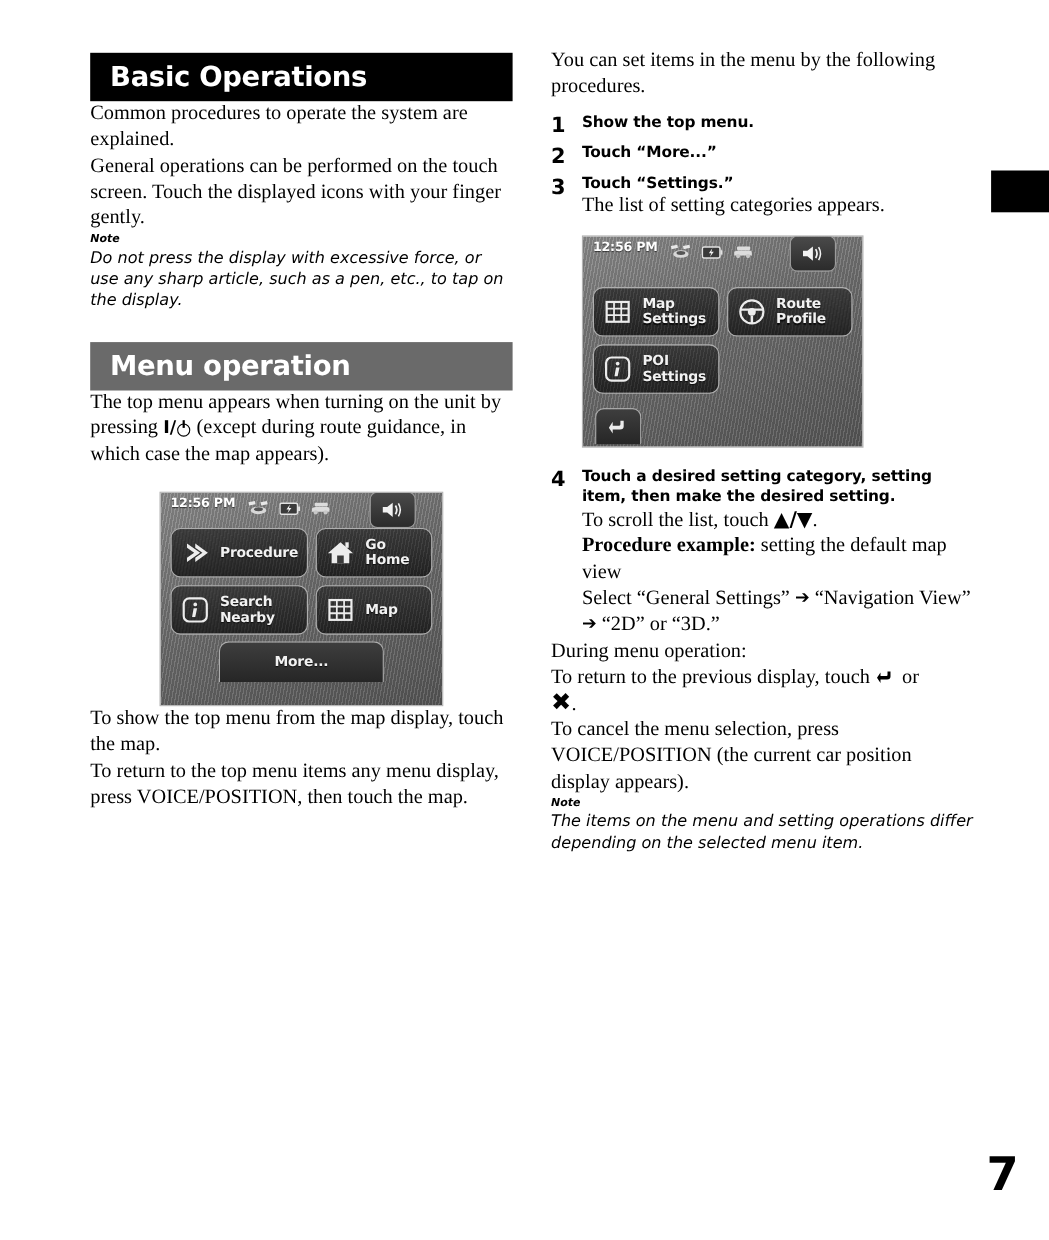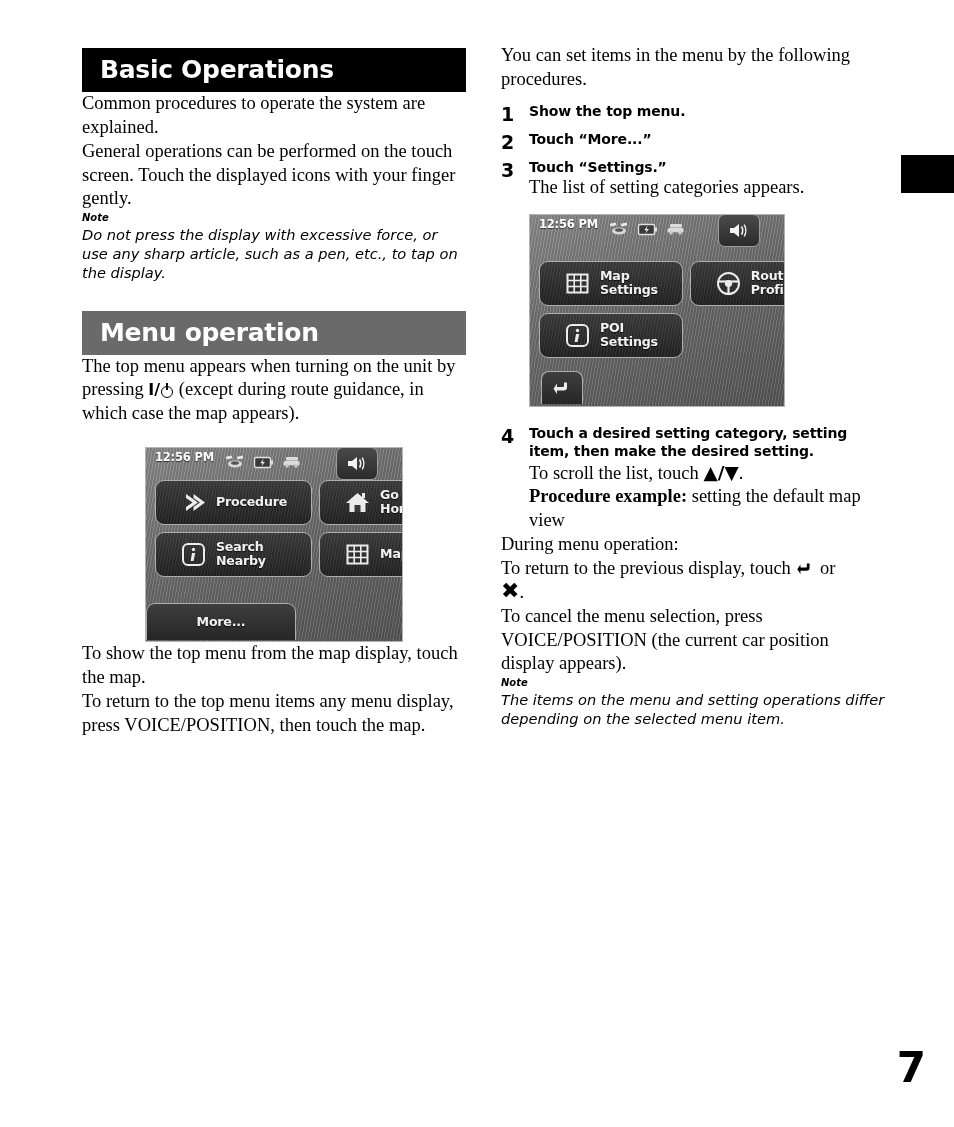--- a/index.html
+++ b/index.html
@@ -211,35 +211,35 @@
     gap: 9px;
     border-radius: 9px;
     border: 1px solid #aeaeae;
     background:
       repeating-linear-gradient(100deg,
         rgba(255,255,255,0.05) 0px,
         rgba(255,255,255,0.05) 1px,
         rgba(0,0,0,0.10) 1px,
         rgba(0,0,0,0.10) 3px),
       linear-gradient(180deg,#3e3e3e,#242424);
-    padding: 7px 24px;
+    padding: 7px 8px;
     box-sizing: border-box;
   }
   .dev-btn-lbl {
     font-family: "DejaVu Sans", sans-serif;
     font-size: 12.6px;
     color: #f2f2f2;
     line-height: 1.14;
     font-weight: 600;
     letter-spacing: -0.2px;
     text-shadow: 0 1px 1px rgba(0,0,0,.75);
   }
   .dev-more-wrap {
-    display: flex; justify-content: flex-start;
-    margin-top: 26px;
+    display: flex; justify-content: center;
+    margin-top: 6px;
   }
   .dev-more {
     width: 148px;
     border-radius: 9px 9px 0 0;
     border: 1px solid #aeaeae;
     border-bottom: none;
     background: linear-gradient(180deg,#3e3e3e,#262626);
     text-align: center;
     padding: 8px 0 10px 0;
   }
@@ -507,20 +507,27 @@
       <p class="step-title">Touch a desired setting category, setting item, then make the desired setting.</p>
 
       <p class="step-sub">
         <span>To scroll the list, touch </span><span class="glyph-sans">▲/▼</span><span>.</span>
       </p>
 
       <p class="step-sub">
         <b>Procedure example:</b><span> setting the default map view</span>
       </p>
 
+      <p class="step-sub">
+        <span>Select “General Settings”</span>
+        <span class="arrow-g">➔</span>
+        <span>“Navigation View”</span>
+        <span class="arrow-g">➔</span>
+        <span>“2D” or “3D.”</span>
+      </p>
     </div>
 
     <p class="body gap-md">During menu operation:</p>
 
     <p class="body">
       <span>To return to the previous display, touch </span><span class="return-g"><svg width="20" height="17" viewBox="0 0 22 18">
             <path d="M16 3.5 L16 8.5 Q16 11.5 12.5 11.5 L6 11.5 L6 15
                      L2.5 9.8 L6 4.5 L6 8 L12 8 Q13 8 13 7 L13 3.5 Z" fill="#000"></path>
             </svg></span><span> or</span>
     </p>

